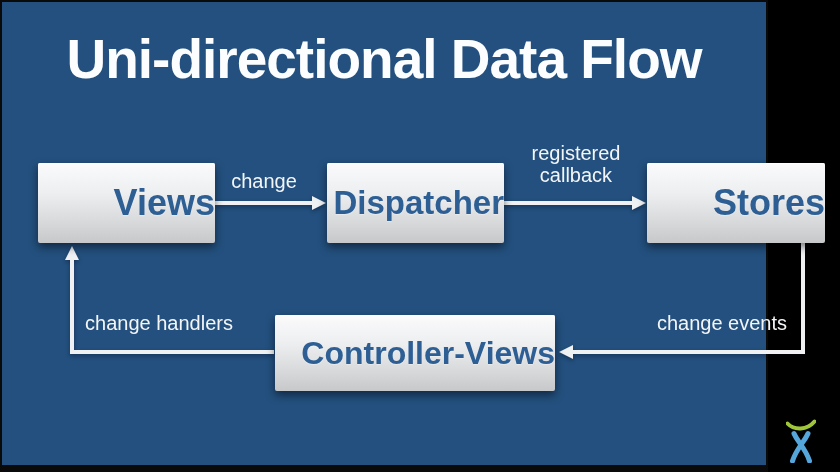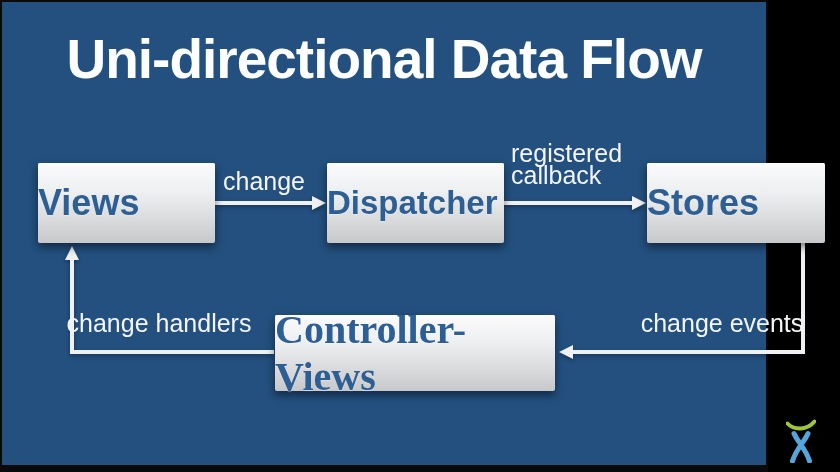--- a/index.html
+++ b/index.html
@@ -30,46 +30,46 @@
     color: #fcfdfe;
     font-size: 55px;
     line-height: 62px;
     font-weight: bold;
     letter-spacing: -1px;
   }
   .node {
     position: absolute;
     display: flex;
     align-items: center;
-    justify-content: flex-start;
+    justify-content: flex-end;
     background: linear-gradient(180deg, #fbfbfc 0%, #eceef0 38%, #d9dadc 72%, #c7c8ca 100%);
     border-radius: 2px;
     box-shadow: 0 4px 9px rgba(0,0,10,0.5), inset 0 1px 0 rgba(255,255,255,0.85);
     color: #2e5f94;
     font-weight: bold;
     text-shadow: 0 1px 1px rgba(255,255,255,0.35);
   }
   .node-views      { left: 38px;  top: 163px; width: 177px; height: 80px; font-size: 36px; }
   .node-dispatcher { left: 327px; top: 163px; width: 177px; height: 80px; font-size: 33px; }
   .node-stores     { left: 647px; top: 163px; width: 178px; height: 80px; font-size: 36px; }
-  .node-controller { left: 275px; top: 315px; width: 280px; height: 76px; font-size: 40px; font-family: Liberation Serif, serif; }
+  .node-controller { left: 275px; top: 315px; width: 280px; height: 76px; font-size: 32px; }
   .arrows {
     position: absolute;
     left: 0; top: 0;
     width: 840px; height: 472px;
     pointer-events: none;
     filter: drop-shadow(0 2px 2px rgba(0,0,20,0.35));
   }
   .edge-label {
     position: absolute;
     transform: translateX(-50%);
     color: #f3f5f7;
-    font-size: 25px;
+    font-size: 20px;
     line-height: 22px;
-    text-align: left;
+    text-align: center;
     white-space: nowrap;
   }
   .edge-label.wrap { white-space: normal; width: 130px; }
   .label-actions   { left: 264px; top: 170px; }
   .label-callback  { left: 576px; top: 142px; }
   .label-change    { left: 694px; top: 312px; margin-left: 28px; }
   .label-handlers  { left: 159px; top: 312px; }
   .logo {
     position: absolute;
     left: 786px; top: 418px;

